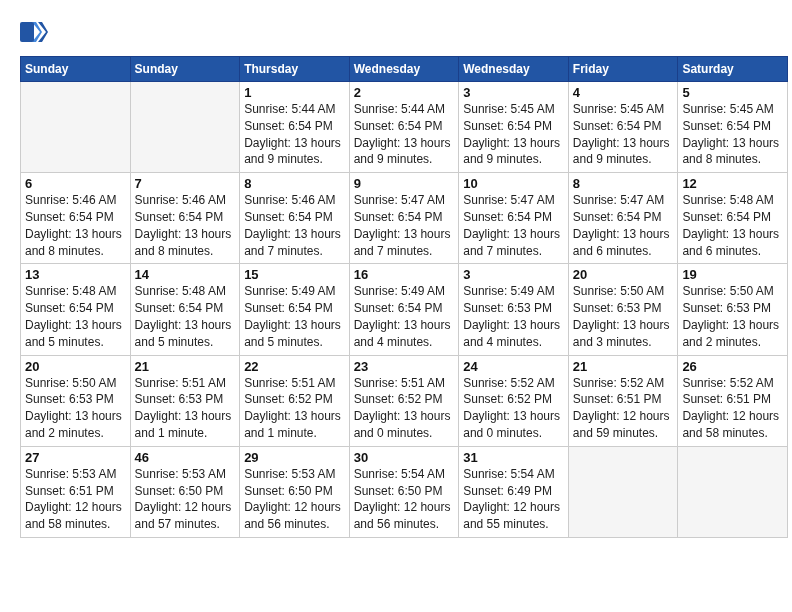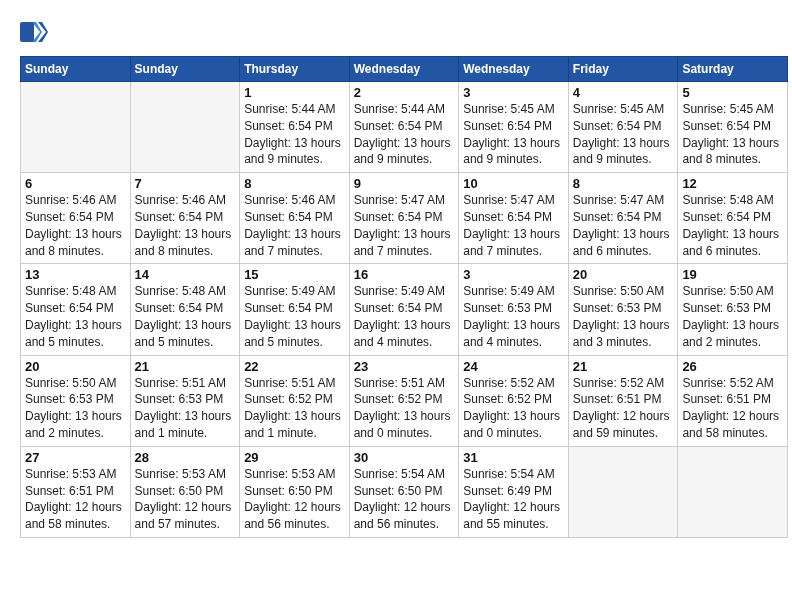--- a/index.html
+++ b/index.html
@@ -294,21 +294,21 @@
           </td>
         </tr>
         <tr>
           <td>
             <div class="day-num">27</div>
             <div class="day-info">Sunrise: 5:53 AM
 Sunset: 6:51 PM
 Daylight: 12 hours and 58 minutes.</div>
           </td>
           <td>
-            <div class="day-num">28</div>
+            <div class="day-num">46</div>
             <div class="day-info">Sunrise: 5:53 AM
 Sunset: 6:50 PM
 Daylight: 12 hours and 57 minutes.</div>
           </td>
           <td>
             <div class="day-num">29</div>
             <div class="day-info">Sunrise: 5:53 AM
 Sunset: 6:50 PM
 Daylight: 12 hours and 56 minutes.</div>
           </td>

